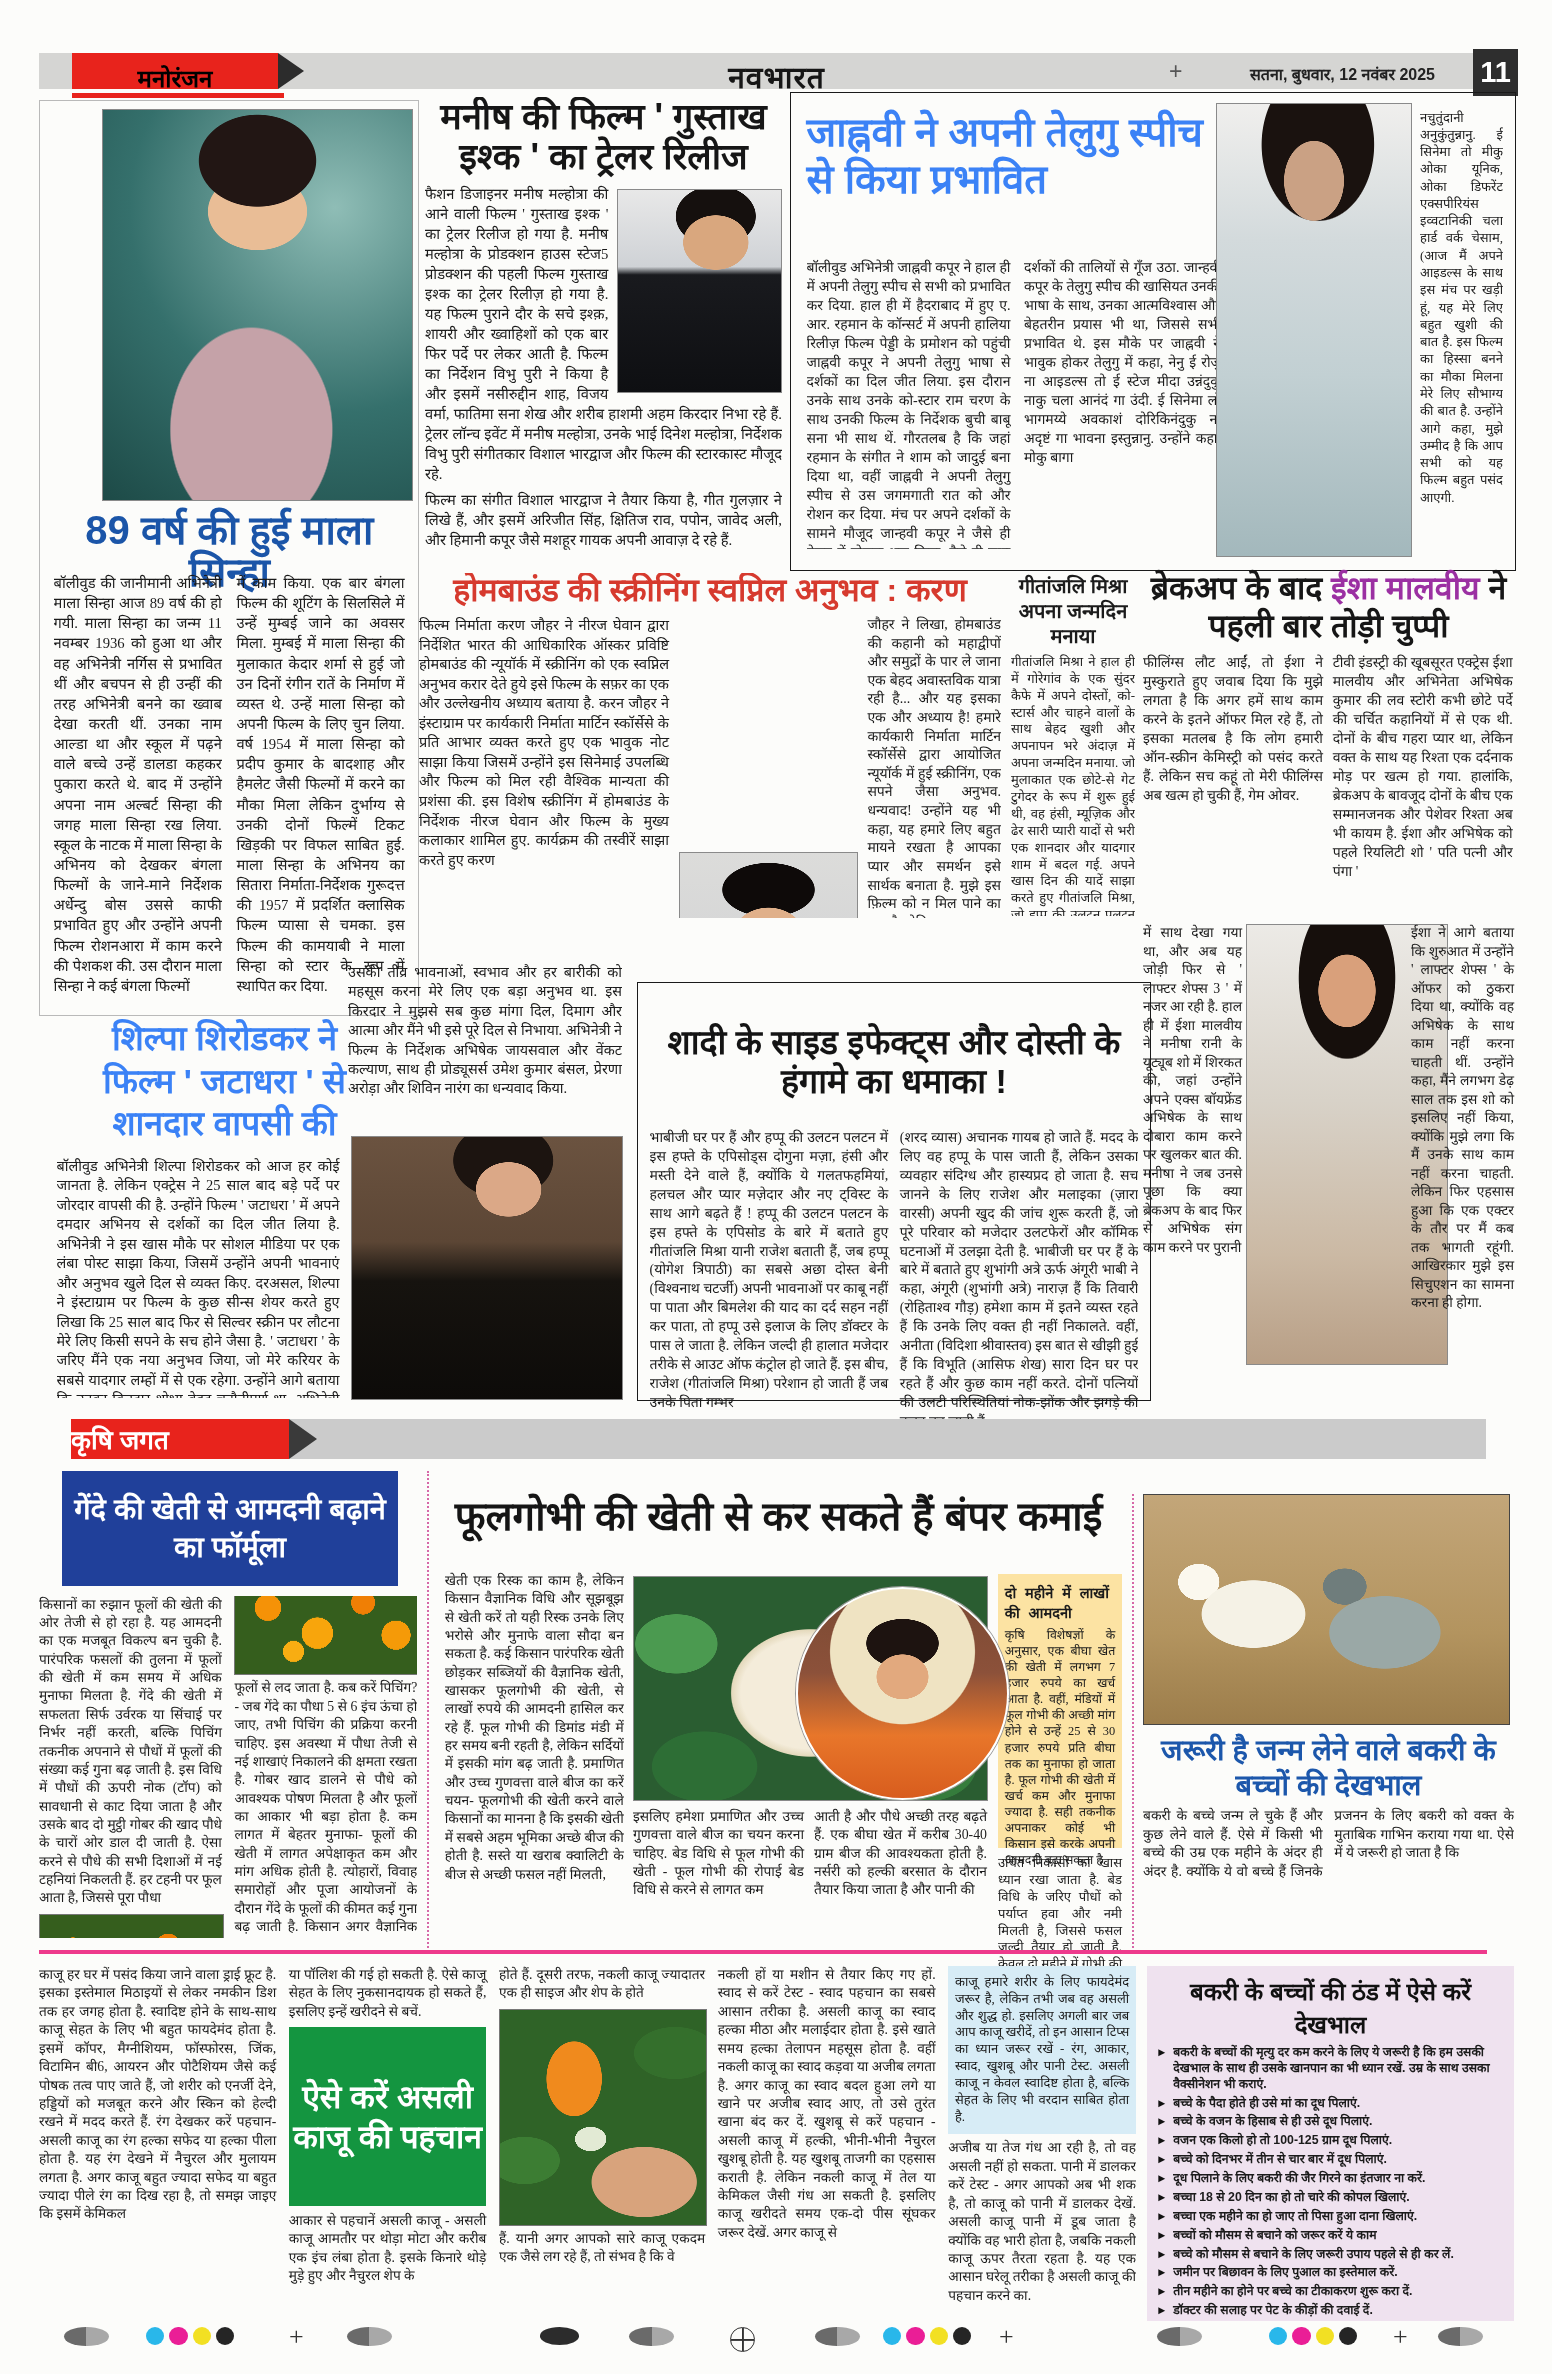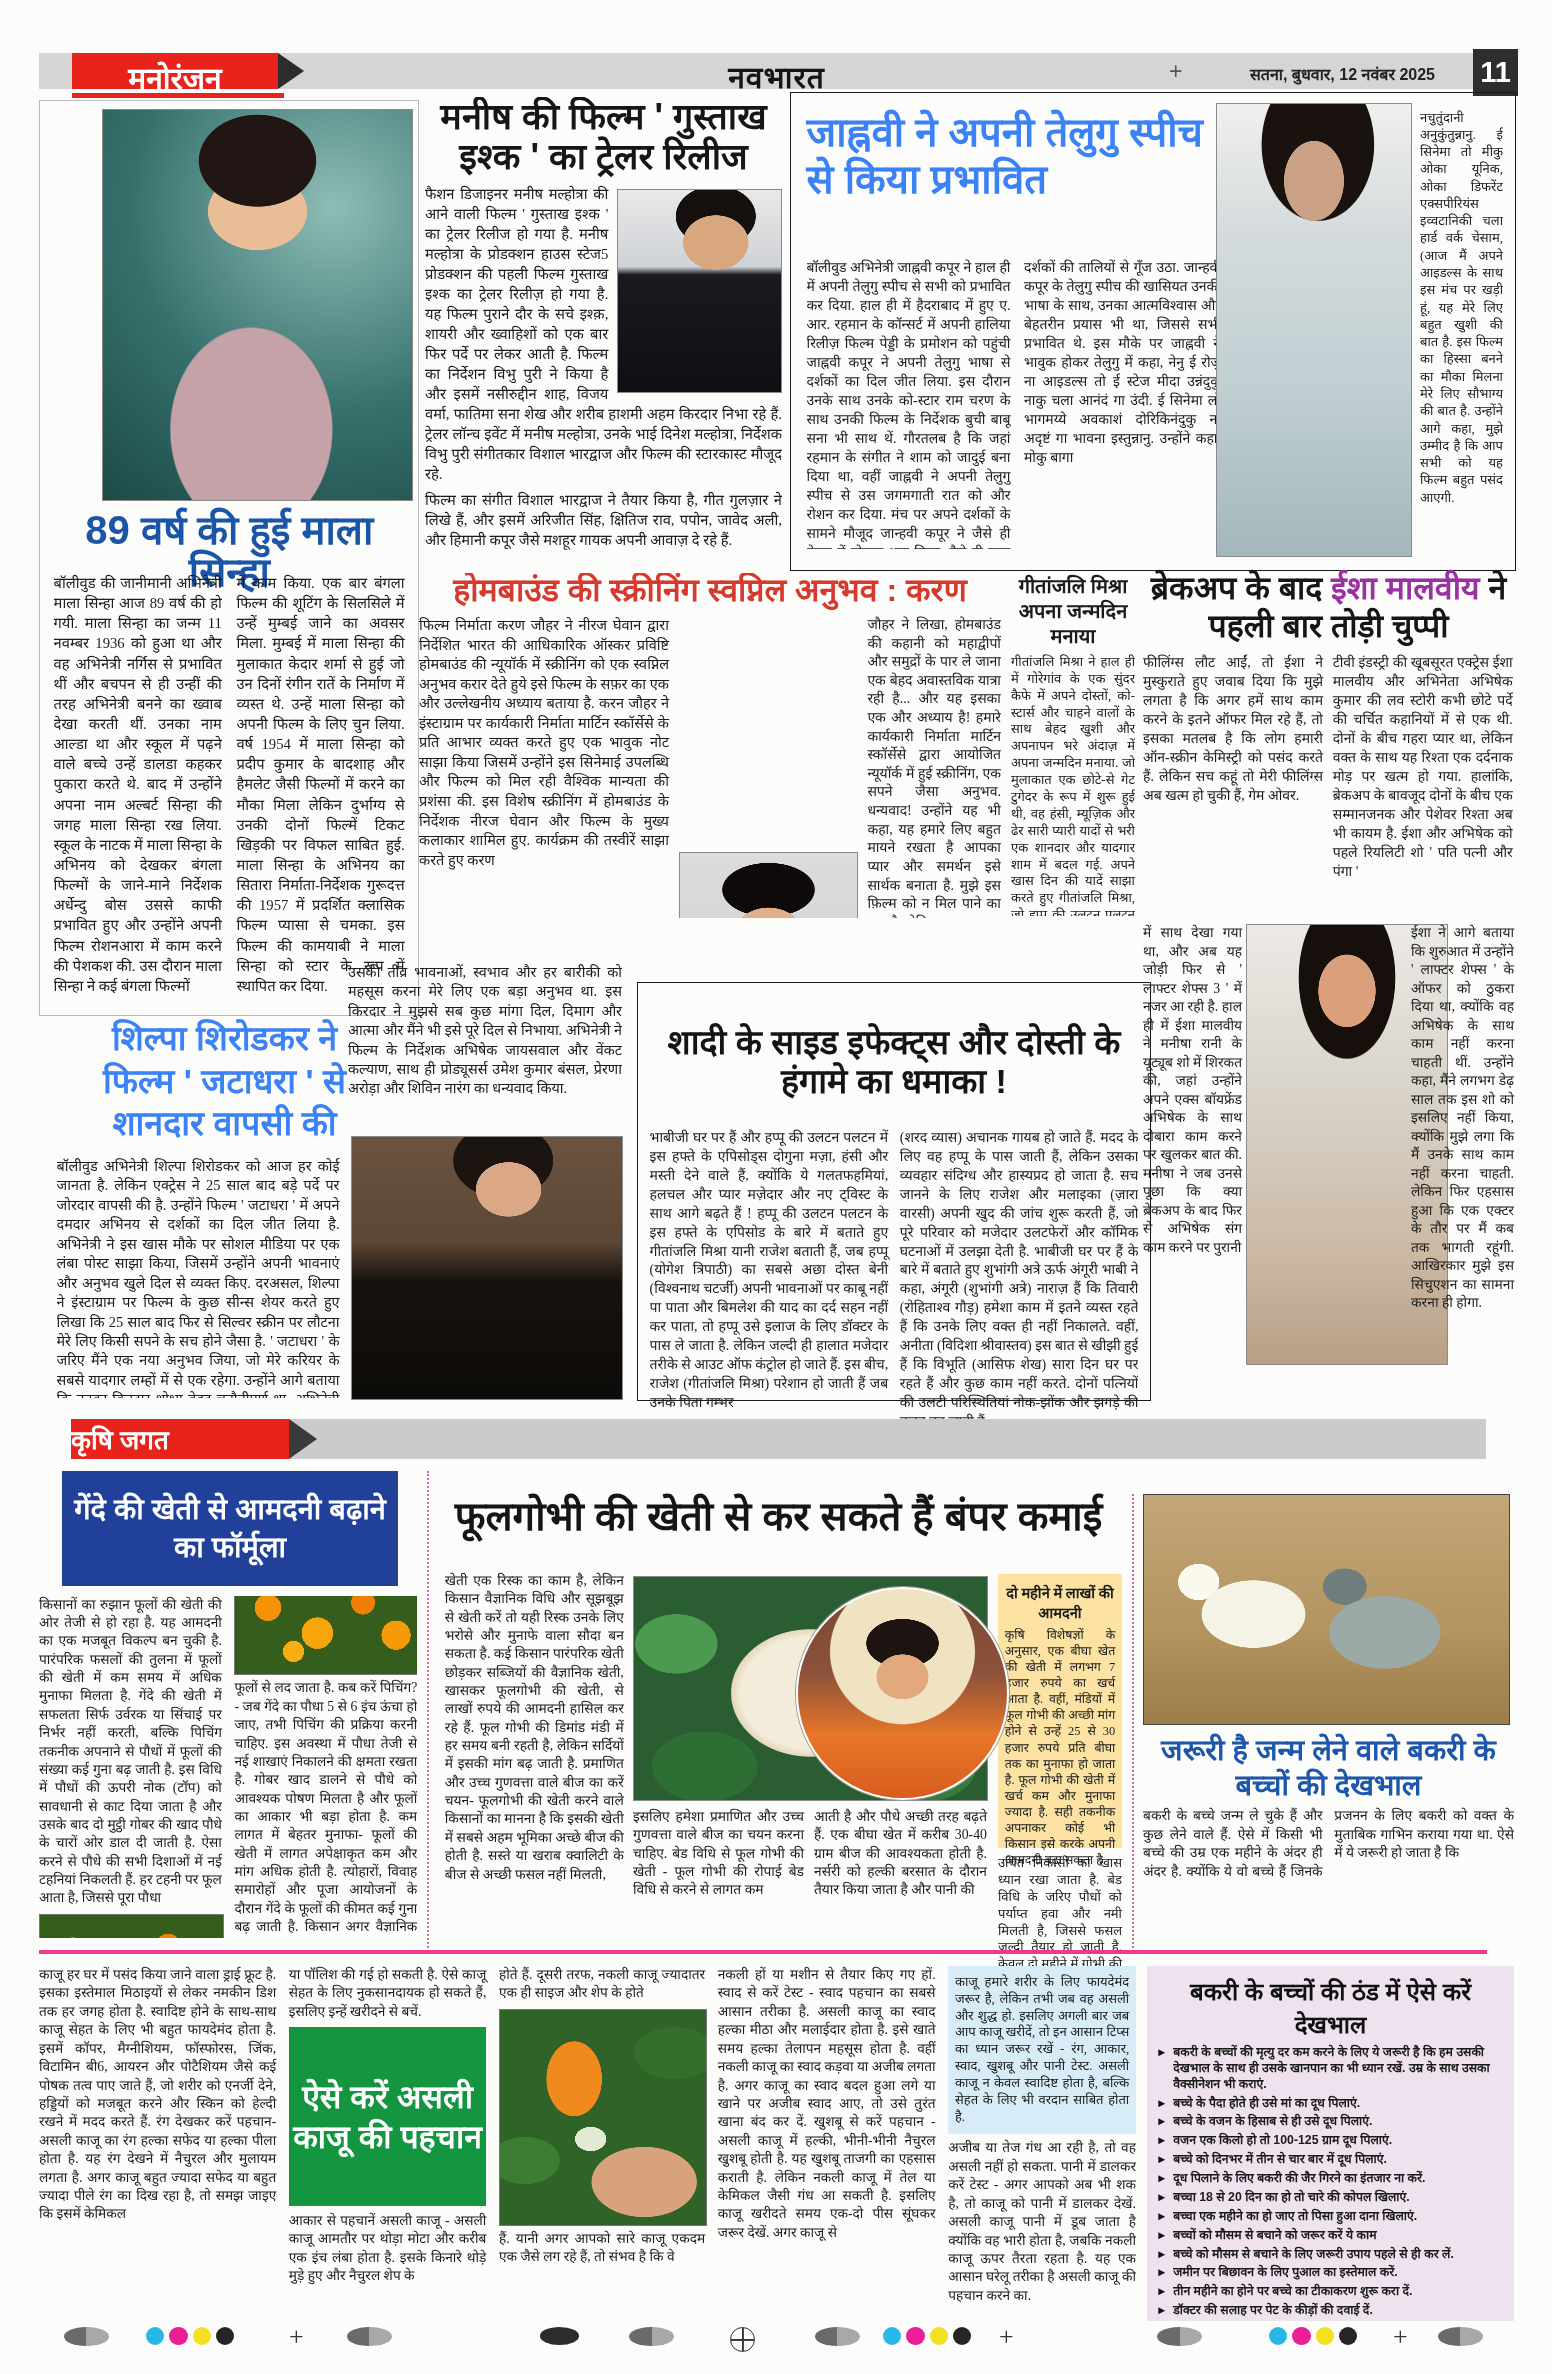--- a/index.html
+++ b/index.html
@@ -6,21 +6,21 @@
   #page{position:relative;width:1553px;height:2375px;background:#fcfcfa;overflow:hidden;
         font-family:"Liberation Serif",serif;color:#1b1b1b;}
   .abs{position:absolute;}
   .sans{font-family:"Liberation Sans",sans-serif;}
   .jt{text-align:justify;}
   .ph{position:relative;overflow:hidden;border:1px solid #8a8a8a;}
   p{margin:0 0 5.8px 0;}
   
   .hdr-bar{left:39px;top:53px;width:1448px;height:36px;background:#d5d5d3;}
   .badge{left:72px;top:53px;width:206px;height:36px;background:#e8231c;display:flex;align-items:center;justify-content:center;}
-  .badge span{color:#ffffff;font-weight:bold;font-size:30px;margin-top:12px;}
+  .badge span{color:#000000;font-weight:bold;font-size:24px;margin-top:12px;}
   .badge::after{content:"";position:absolute;right:-26px;top:0;border-top:18px solid transparent;border-bottom:18px solid transparent;border-left:26px solid #2c2c2c;}
   .badge-line{left:72px;top:93px;width:212px;height:4.9px;background:#e8231c;}
   .paper{left:0;top:56px;width:1553px;text-align:center;font-size:30px;font-weight:bold;color:#151515;letter-spacing:1px;}
   .hdr-plus{left:1169px;top:58px;font-size:23px;color:#555;}
   .dateline{right:118px;top:63px;font-size:16px;font-weight:bold;color:#222;}
   .pagenum{left:1473px;top:49px;width:45px;height:47px;background:#2e2e2e;color:#fff;display:flex;align-items:center;justify-content:center;font-size:29px;font-weight:bold;}
   .vrule{width:1px;background:#9a9a9a;}
   
   .mala{left:39px;top:100px;width:378px;height:914px;border:1px solid #b9b9b9;}
   .ph-mala{left:62px;top:7.8px;width:309px;height:390px;background:
@@ -109,21 +109,21 @@
   .gobhi-h{left:0;top:0;width:679px;text-align:center;font-size:40px;font-weight:bold;color:#151515;line-height:1.1;}
   .gobhi-c1{left:5.8px;top:78px;width:179px;height:371px;overflow:hidden;font-size:13.8px;line-height:1.33;}
   .ph-gobhi{left:194px;top:82px;width:353px;height:223px;background:
     radial-gradient(116px 93px at 50% 52%,#f4ecda 60%,#e4d9bc 68%,transparent 69%),
     radial-gradient(68px 49px at 12% 30%,#4b9a50 60%,transparent 61%),
     radial-gradient(78px 54px at 88% 35%,#3f8f46 60%,transparent 61%),
     radial-gradient(87px 58px at 20% 85%,#2d6e35 60%,transparent 61%),
     radial-gradient(87px 58px at 82% 85%,#357c3c 60%,transparent 61%),
     #2a5d31;}
   .gobhi-ybox{left:559px;top:80px;width:124px;height:274px;background:#fce3a3;padding:7.8px 6.8px;box-sizing:border-box;}
-  .gobhi-ybox .yt{font-size:14.6px;font-weight:bold;text-align:center;margin-bottom:4.9px;font-family:Liberation Serif, serif;}
+  .gobhi-ybox .yt{font-size:14.6px;font-weight:bold;margin-bottom:4.9px;font-family:Liberation Mono, monospace;}
   .gobhi-ybox .yb{font-size:12.4px;line-height:1.3;text-align:justify;}
   .gobhi-c2{left:194px;top:314px;width:171px;font-size:13.8px;line-height:1.33;}
   .gobhi-c3{left:375px;top:314px;width:173px;font-size:13.8px;line-height:1.33;}
   .gobhi-c4{left:559px;top:361px;width:124px;font-size:13px;line-height:1.3;}
   .bakri{left:1143px;top:1494px;width:371px;height:454px;overflow:hidden;}
   .ph-goats{width:367px;height:231px;border:1.9px solid #444;box-sizing:border-box;background:
     radial-gradient(83px 54px at 30% 52%,#f5f2e6 62%,transparent 63%),
     radial-gradient(33px 29px at 15% 38%,#fbf8ee 62%,transparent 63%),
     radial-gradient(89px 58px at 66% 60%,#9aa8a6 62%,transparent 63%),
     radial-gradient(35px 29px at 55% 40%,#6f7d7c 62%,transparent 63%),

